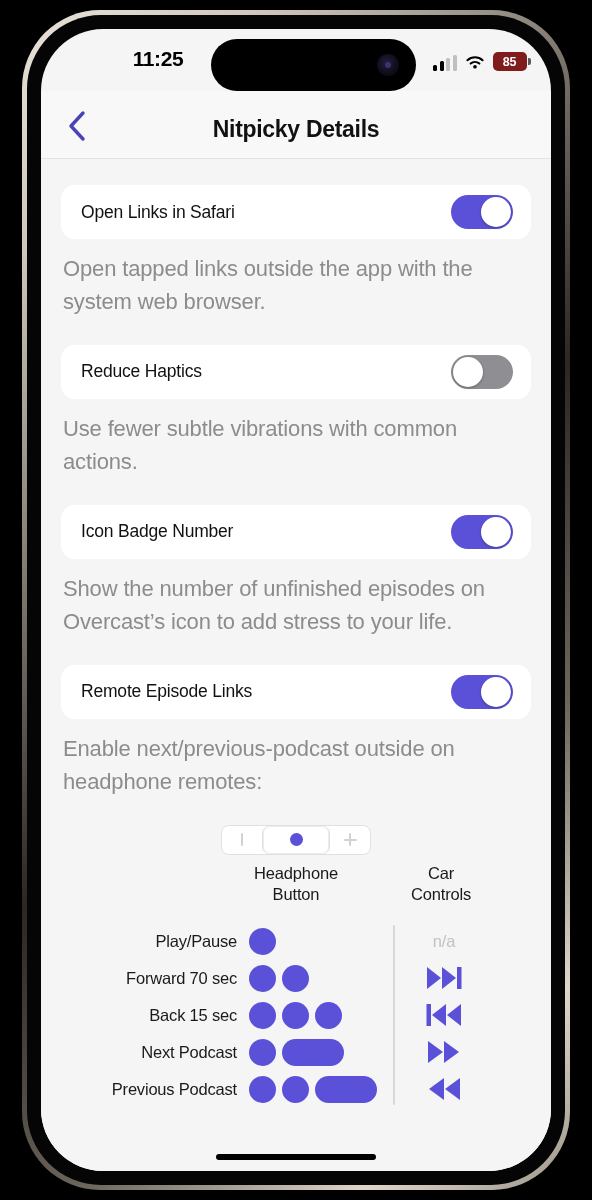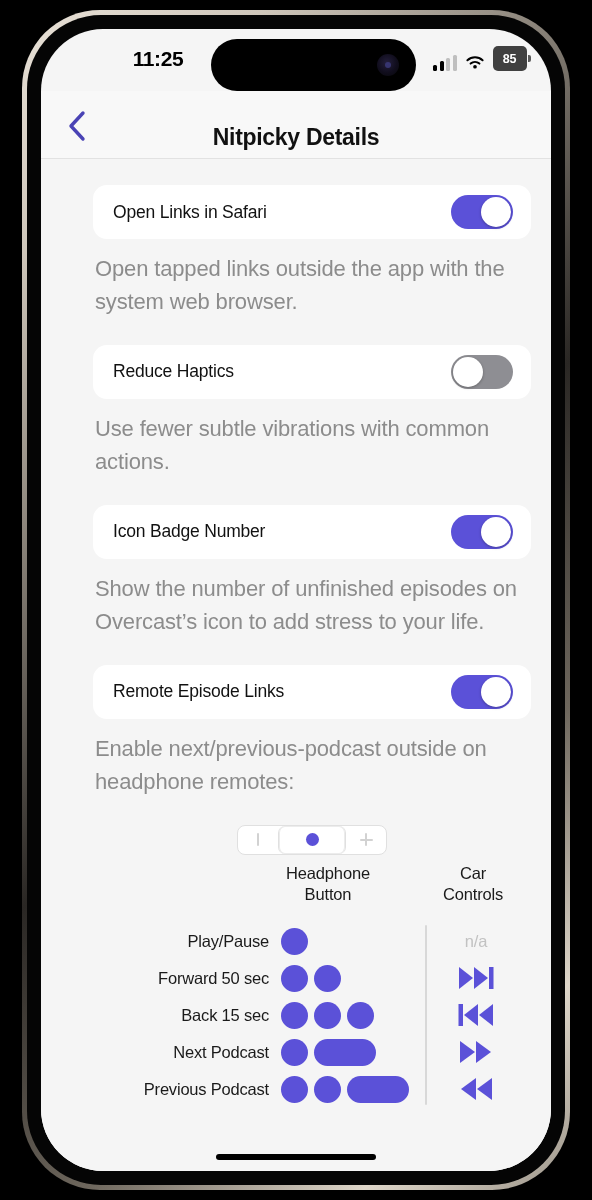--- a/index.html
+++ b/index.html
@@ -70,21 +70,21 @@
   }
   .sig-bars { display: flex; align-items: flex-end; gap: 2.5px; height: 16px; }
   .sig-bars i { display: block; width: 4px; border-radius: 1.5px; background: #000; }
   .sig-bars i:nth-child(1){ height: 6px; }
   .sig-bars i:nth-child(2){ height: 10px; }
   .sig-bars i:nth-child(3){ height: 13px; background:#bfbfbf; }
   .sig-bars i:nth-child(4){ height: 16px; background:#bfbfbf; }
   #wifi-icon { width: 20px; height: 16px; }
   #battery { position: relative; display: flex; align-items: center; }
   #battery-body {
-    width: 34px; height: 25px; border-radius: 5px; background: #404040;
+    width: 34px; height: 19px; border-radius: 5px; background: #7f1d1d;
     display: flex; align-items: center; justify-content: center;
   }
   #battery-level { color: #fff; font-size: 12.5px; font-weight: 700; letter-spacing: -0.2px; }
   #battery-nub {
     width: 3px; height: 7px; margin-left: 1.5px;
     border-radius: 0 2px 2px 0; background: #5a5a5a;
   }
 
   
   #nav-bar {
@@ -93,32 +93,31 @@
     background: #f8f8f8;
     border-bottom: 1px solid #e2e2e2;
   }
   #back-button {
     position: absolute; left: 14px; top: 14px;
     width: 44px; height: 42px;
     display: flex; align-items: center; justify-content: center;
     cursor: pointer;
   }
   #nav-title {
-    position: absolute; left: 0; top: 12px; width: 510px; height: 68px;
+    position: absolute; left: 0; top: 4px; width: 510px; height: 68px;
     display: flex; align-items: center; justify-content: center;
     font-size: 23px; font-weight: 600; color: #111; letter-spacing: -0.3px;
   }
 
   
   #content {
     position: absolute; left: 0; top: 130px;
     width: 510px; height: 1012px;
     background: #f5f5f5;
     overflow: hidden;
-    padding-left: 32px;
   }
 
   .setting-card {
     margin: 0 20px;
     background: #fff;
     border-radius: 14px;
     height: 54px;
     display: flex; align-items: center; justify-content: space-between;
     padding: 0 18px 0 20px;
     cursor: pointer;
@@ -330,21 +329,21 @@
           <span class="gesture-label">Play/Pause</span>
           <span class="gesture-taps">
             <span class="tap-dot" style="background:#5b51d8"></span>
           </span>
           <span class="gesture-car">
             <span class="car-na">n/a</span>
           </span>
         </div>
 
         <div class="gesture-row">
-          <span class="gesture-label">Forward 50 sec</span>
+          <span class="gesture-label">Forward 70 sec</span>
           <span class="gesture-taps">
             <span class="tap-dot" style="background:#5b51d8"></span>
             <span class="tap-dot" style="background:#5b51d8"></span>
           </span>
           <span class="gesture-car">
             <svg width="38" height="26" viewBox="0 0 38 26">
               <path d="M2 2 L16 13 L2 24 Z" fill="#5b51d8"></path>
               <path d="M17 2 L31 13 L17 24 Z" fill="#5b51d8"></path>
               <rect x="32" y="2" width="4.5" height="22" fill="#5b51d8"></rect>
             </svg>

